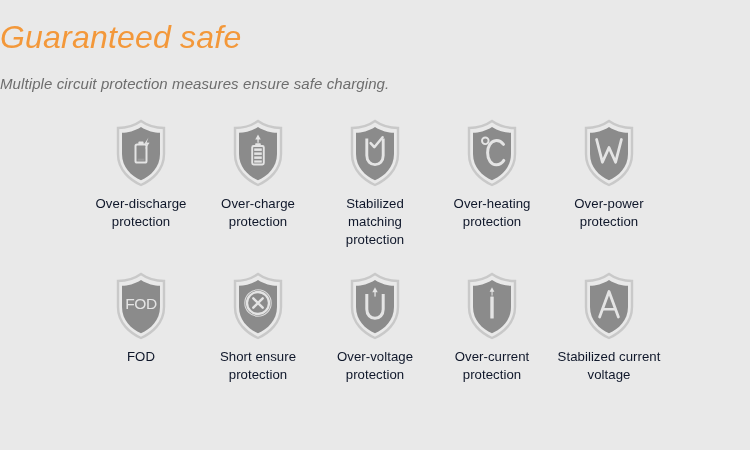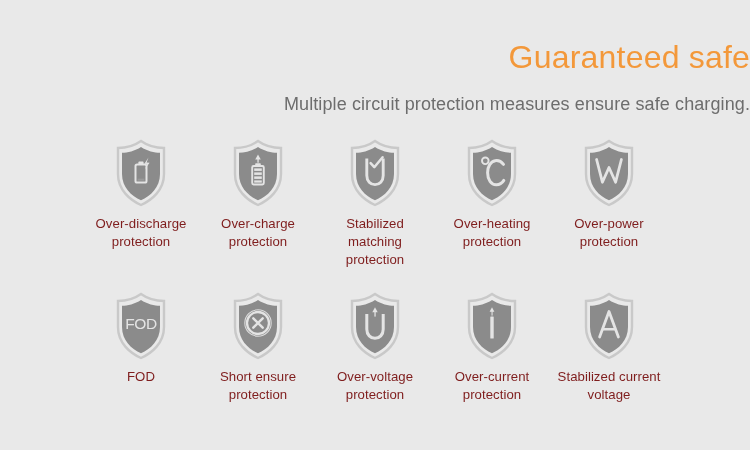--- a/index.html
+++ b/index.html
@@ -17,34 +17,35 @@
   .page {
     position: relative;
     width: 750px;
     height: 450px;
     background: #e9e9e9;
     box-sizing: border-box;
   }
 
   
   .header {
-    padding-top: 38px;
-    text-align: right;
+    padding-top: 18px;
+    text-align: left;
+    font-style: italic;
   }
   .title {
     font-size: 32px;
     line-height: 38px;
     font-weight: 400;
     color: #f3983a;
     letter-spacing: 0.2px;
     margin: 0;
   }
   .subtitle {
-    margin: 18px 0 0 16px;
-    font-size: 18px;
+    margin: 18px 0 0 0;
+    font-size: 15px;
     line-height: 20px;
     color: #6d6d6d;
     font-weight: 400;
     letter-spacing: 0.1px;
   }
 
   
   .grid {
     margin-top: 24px;
     padding: 0 88px;
@@ -71,21 +72,21 @@
   .shield-wrap svg {
     display: block;
     width: 58px;
     height: 70px;
   }
   .caption {
     margin-top: 7px;
     text-align: center;
     font-size: 13.2px;
     line-height: 18px;
-    color: #7f1d1d;
+    color: #0f172a;
     font-weight: 400;
     letter-spacing: 0.05px;
     max-width: 118px;
   }
   .cell.wide .caption {
     max-width: 126px;
   }
 </style>
 </head>
 <body>

